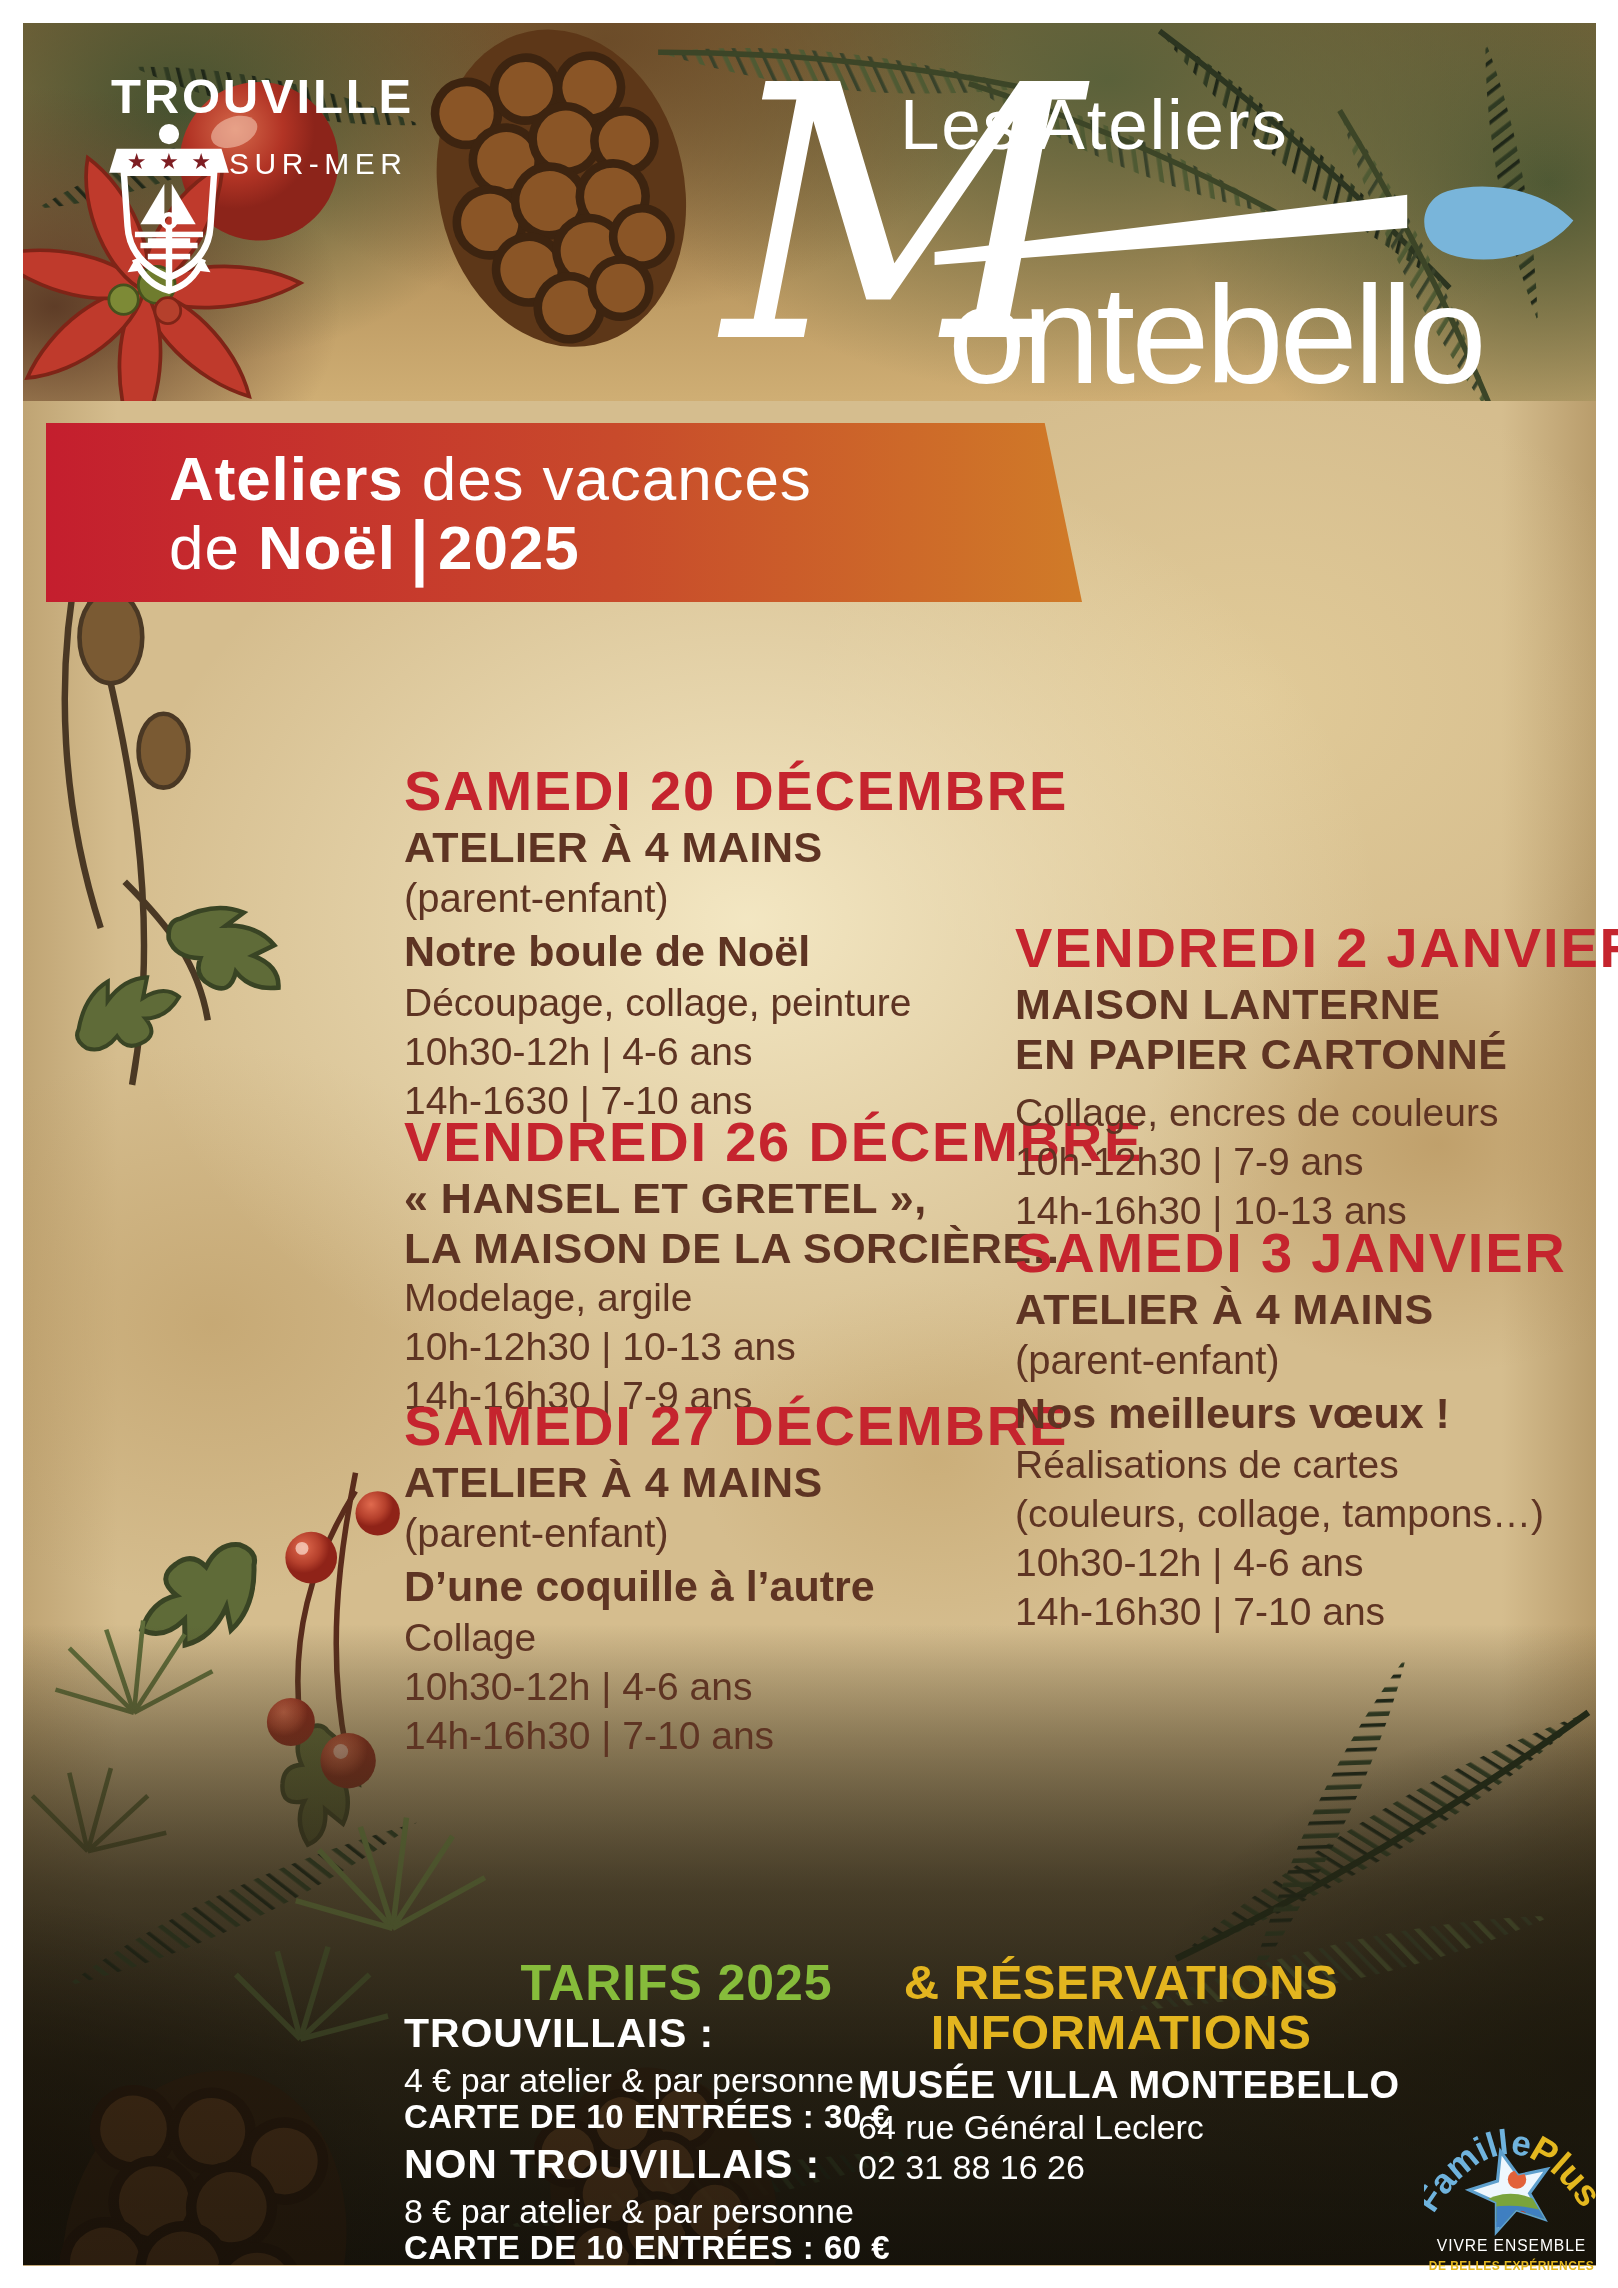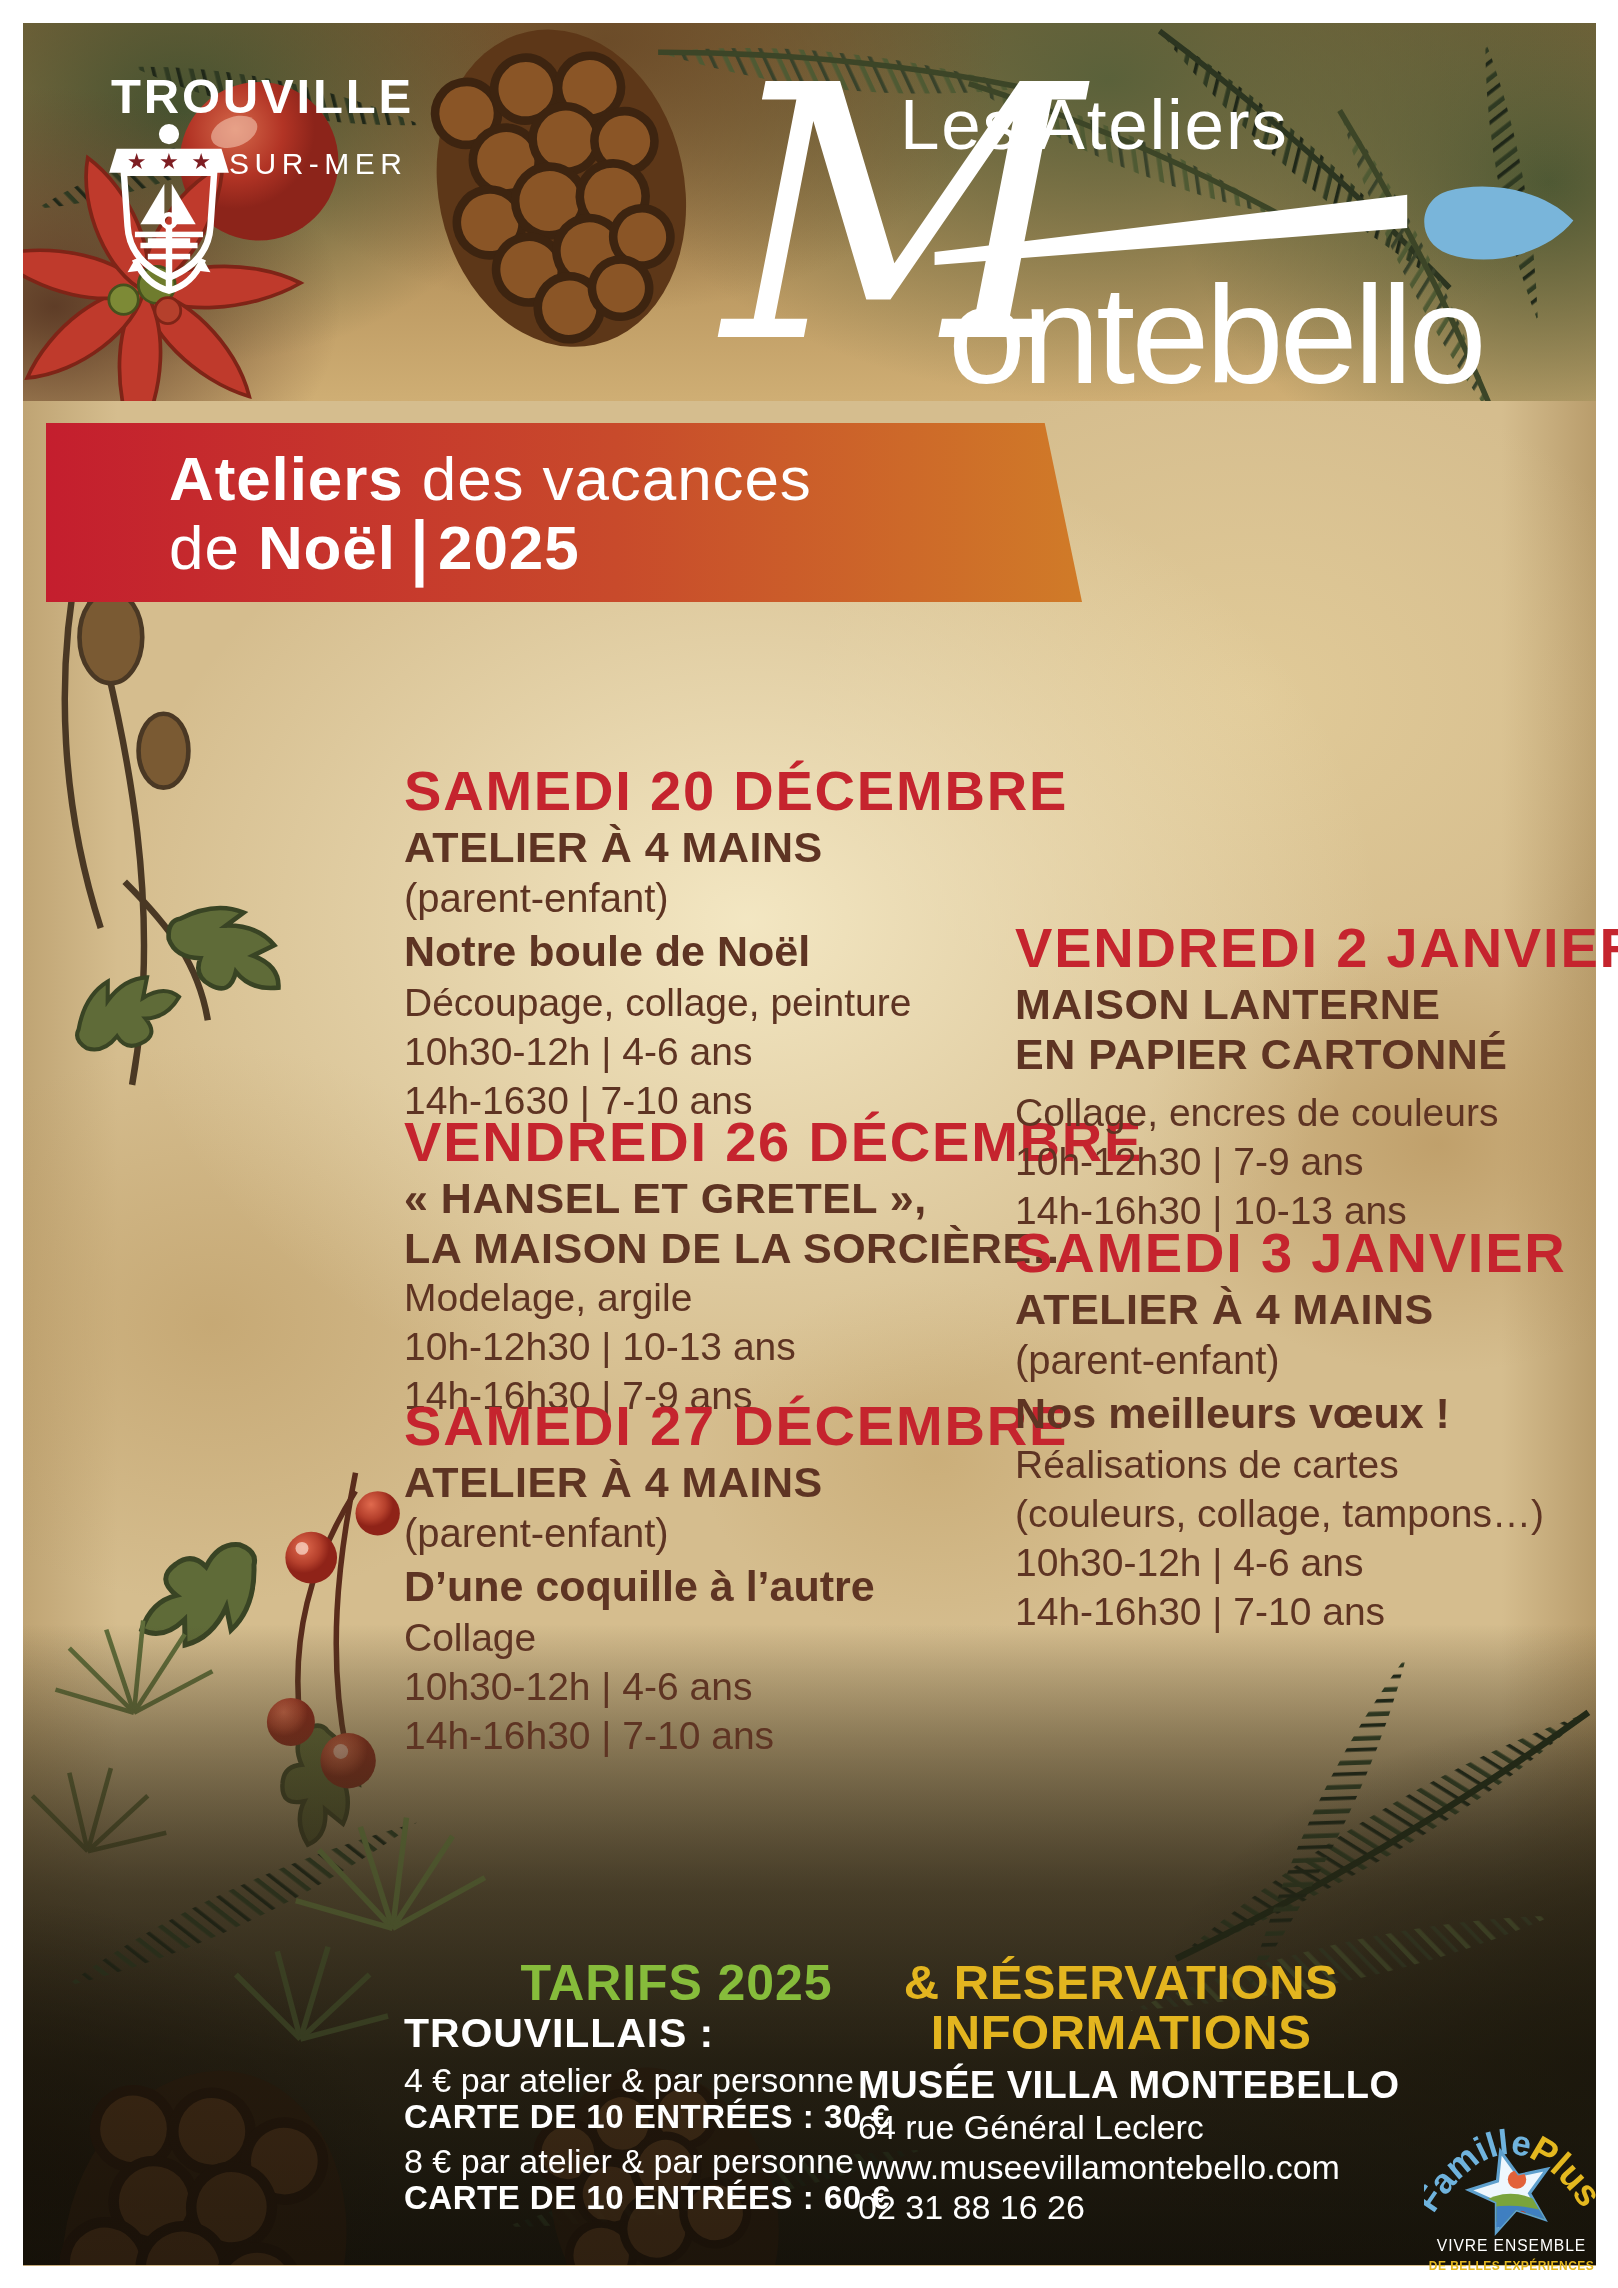--- a/index.html
+++ b/index.html
@@ -396,32 +396,32 @@
     <div class="w-line">(couleurs, collage, tampons…)</div>
     <div class="w-line">10h30-12h | 4-6 ans</div>
     <div class="w-line">14h-16h30 | 7-10 ans</div>
   </div>
 
   <div class="tarifs-title z-top">TARIFS 2025</div>
   <div class="tarifs-body z-top">
     <div class="t-label">TROUVILLAIS :</div>
     <div class="t-price">4 € par atelier &amp; par personne</div>
     <div class="t-card">CARTE DE 10 ENTRÉES : 30 €</div>
+    <div class="t-label t-group2">NON TROUVILLAIS :</div>
     <div class="t-price">8 € par atelier &amp; par personne</div>
     <div class="t-card">CARTE DE 10 ENTRÉES : 60 €</div>
   </div>
 
   <div class="infos-title z-top">
     <div>&amp; RÉSERVATIONS</div>
     <div>INFORMATIONS</div>
   </div>
   <div class="infos-body z-top">
     <div class="i-venue">MUSÉE VILLA MONTEBELLO</div>
     <div class="i-line">64 rue Général Leclerc</div>
-    <div class="i-line">www.museevillamontebello.com</div>
     <div class="i-line">02 31 88 16 26</div>
   </div>
 
   <svg class="famille z-top" width="175" height="171" viewBox="0 0 190 185">
     <defs>
       <path id="fpArc" d="M10,112 Q95,-22 180,118" fill="none"></path>
       <clipPath id="starClip">
         <polygon transform="translate(95,88) rotate(-15) scale(1.15)" points="0,-40 10,-13.8 38,-12.4 16.2,5.3 23.5,32.4 0,17 -23.5,32.4 -16.2,5.3 -38,-12.4 -10,-13.8"></polygon>
       </clipPath>
     </defs>

